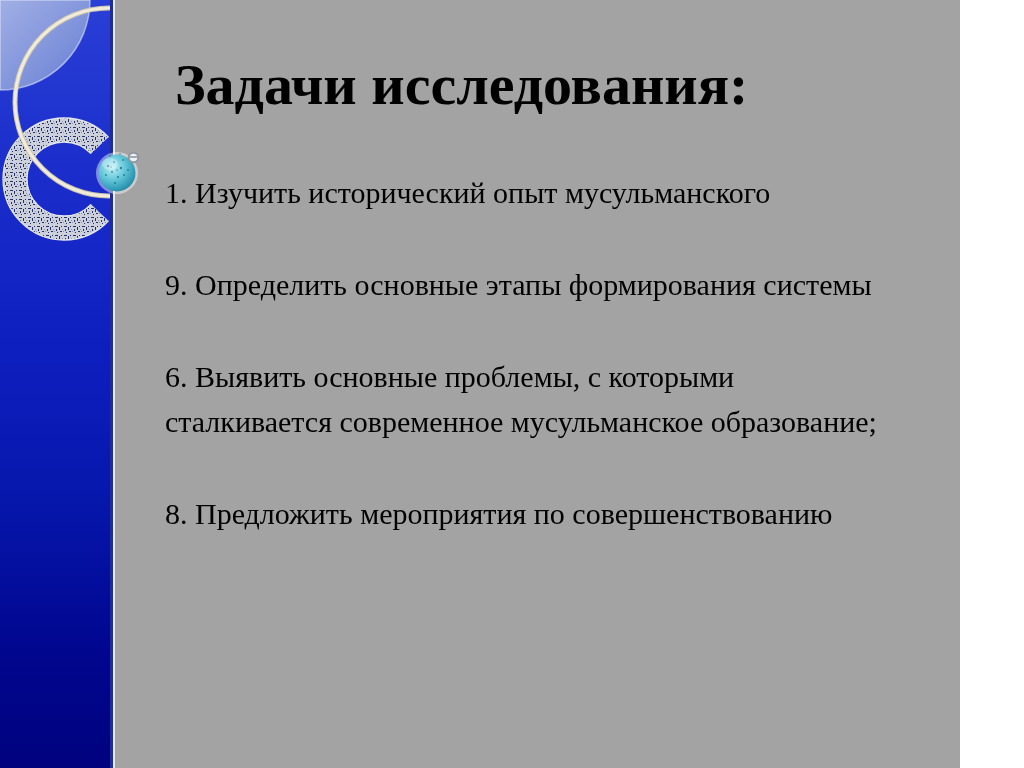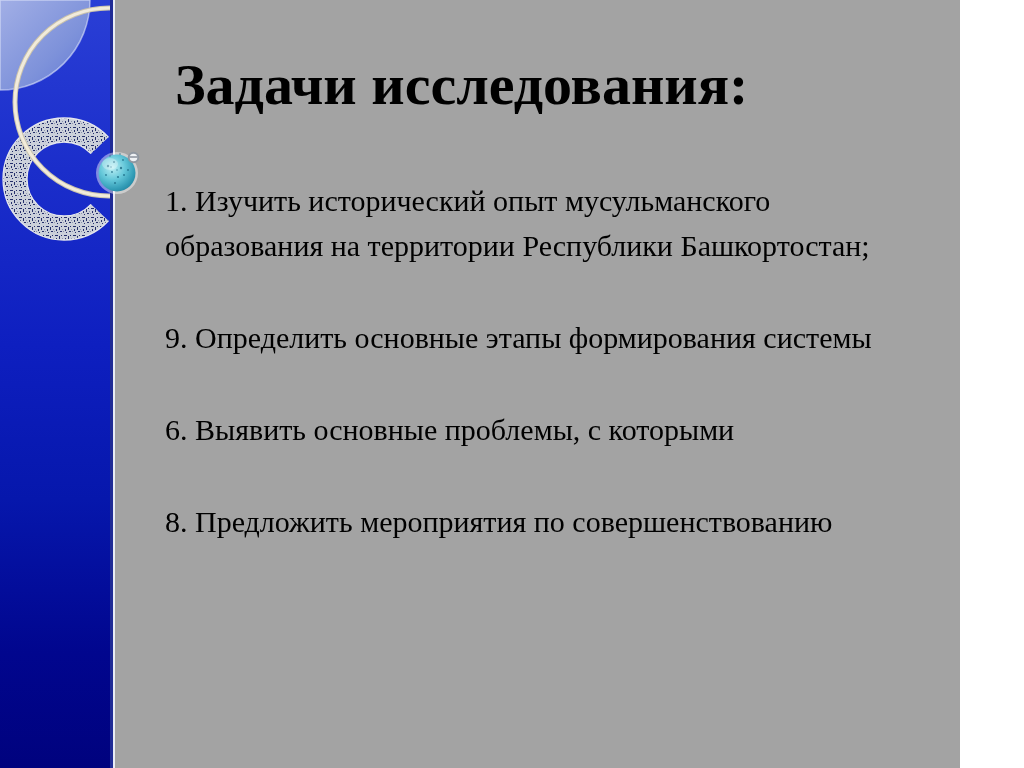--- a/index.html
+++ b/index.html
@@ -26,21 +26,21 @@
   }
   
   .content{position:absolute;left:165px;top:0;width:830px;color:#000;}
   .title{
     position:absolute;left:10px;top:56px;margin:0;
     font-size:58px;line-height:1;font-weight:bold;color:#000;
     white-space:nowrap;letter-spacing:0;
   }
   .tasks{position:absolute;left:0;top:166px;width:830px;}
   .tasks p{
-    margin:12px 0 47px 0;
+    margin:4px 0 47px 0;
     font-size:30px;line-height:45px;font-weight:normal;color:#000;
   }
   .tasks p span{display:block;white-space:nowrap;}
 </style>
 </head>
 <body>
 
 <div class="slide">
 
   <div class="sidebar">
@@ -113,27 +113,27 @@
       <circle cx="43.5" cy="15.5" r="4.8" fill="#EEF1F4" stroke="#8F97A1" stroke-width="2"></circle>
       <line x1="39.5" y1="15" x2="47.5" y2="15" stroke="#8F97A1" stroke-width="1.6"></line>
     </g>
   </svg>
 
   <div class="content">
     <h1 class="title">Задачи исследования:</h1>
     <div class="tasks">
       <p>
         <span>1. Изучить исторический опыт мусульманского</span>
-        <span>образования на территории Республики Башкортостан;</span>
       </p>
       <p>
         <span>9. Определить основные этапы формирования системы</span>
       </p>
       <p>
         <span>6. Выявить основные проблемы, с которыми</span>
+        <span>сталкивается современное мусульманское образование;</span>
       </p>
       <p>
         <span>8. Предложить мероприятия по совершенствованию</span>
       </p>
     </div>
   </div>
 
 </div>
 
 </body></html>

